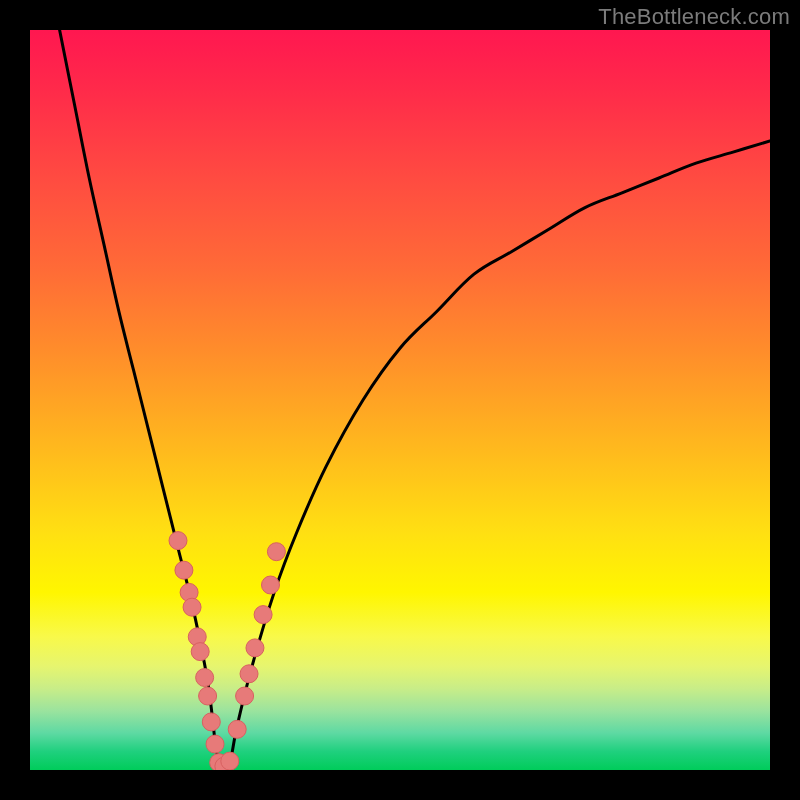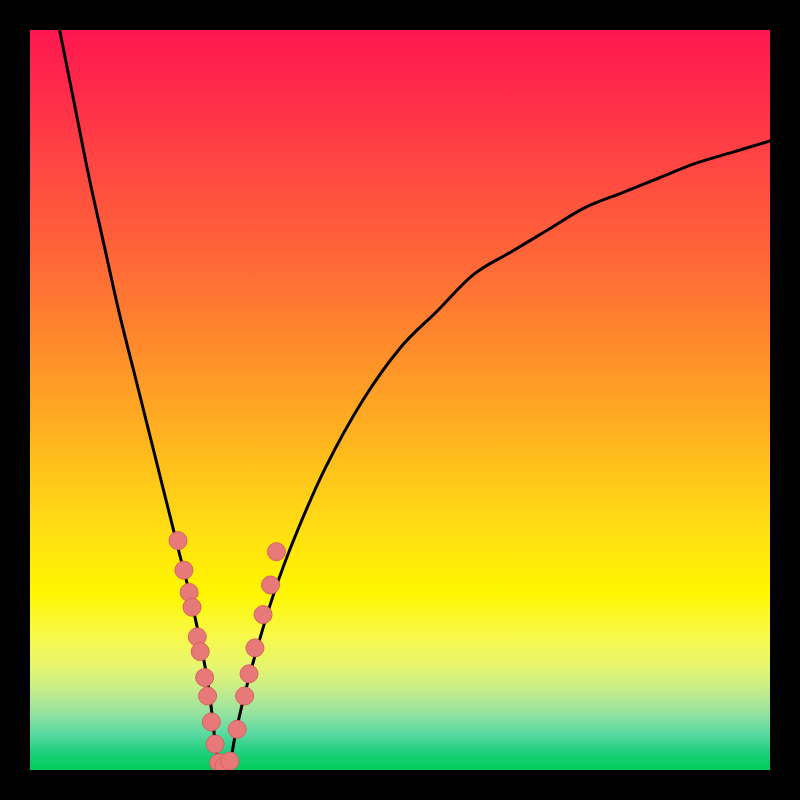--- a/index.html
+++ b/index.html
@@ -61,20 +61,21 @@
     font-size: 22px;
     letter-spacing: 0.2px;
     z-index: 10;
   }
 </style>
 </head>
 <body>
 
 <div class="stage">
 
+  <div class="attribution">TheBottleneck.com</div>
 
   <div class="plot-area">
     <div class="gradient"></div>
 
     <svg class="curve" viewBox="0 0 740 740" preserveAspectRatio="none">
       <path id="curve-path" fill="none" stroke-linecap="round" stroke-linejoin="round" d="M 29.60 0.00 C 32.26 13.32, 39.07 47.36, 44.40 74.00 C 49.73 100.64, 53.87 122.69, 59.20 148.00 C 64.53 173.31, 68.67 190.62, 74.00 214.60 C 79.33 238.58, 83.47 258.56, 88.80 281.20 C 94.13 303.84, 98.27 319.09, 103.60 340.40 C 108.93 361.71, 113.07 378.29, 118.40 399.60 C 123.73 420.91, 127.87 437.49, 133.20 458.80 C 138.53 480.11, 142.67 496.69, 148.00 518.00 C 153.33 539.31, 157.47 553.22, 162.80 577.20 C 168.13 601.18, 173.60 627.22, 177.60 651.20 C 181.60 675.18, 183.00 695.75, 185.00 710.40 C 187.00 725.05, 187.37 727.27, 188.70 732.60 C 190.03 737.93, 190.40 740.00, 192.40 740.00 C 194.40 740.00, 197.14 740.59, 199.80 732.60 C 202.46 724.61, 203.20 712.92, 207.20 695.60 C 211.20 678.28, 215.34 660.38, 222.00 636.40 C 228.66 612.42, 236.21 586.38, 244.20 562.40 C 252.19 538.42, 257.08 525.84, 266.40 503.20 C 275.72 480.56, 284.01 460.58, 296.00 436.60 C 307.99 412.62, 319.68 391.31, 333.00 370.00 C 346.32 348.69, 356.68 334.18, 370.00 318.20 C 383.32 302.22, 393.68 294.52, 407.00 281.20 C 420.32 267.88, 430.68 254.86, 444.00 244.20 C 457.32 233.54, 467.68 229.99, 481.00 222.00 C 494.32 214.01, 504.68 207.79, 518.00 199.80 C 531.32 191.81, 541.68 184.26, 555.00 177.60 C 568.32 170.94, 578.68 168.13, 592.00 162.80 C 605.32 157.47, 615.68 153.33, 629.00 148.00 C 642.32 142.67, 652.68 137.86, 666.00 133.20 C 679.32 128.54, 689.68 126.10, 703.00 122.10 C 716.32 118.10, 733.34 113.00, 740.00 111.00" stroke="#000000" stroke-width="3"></path>
     </svg>
 
     <svg class="dots" viewBox="0 0 740 740" preserveAspectRatio="none">
       <g id="dots-group">

